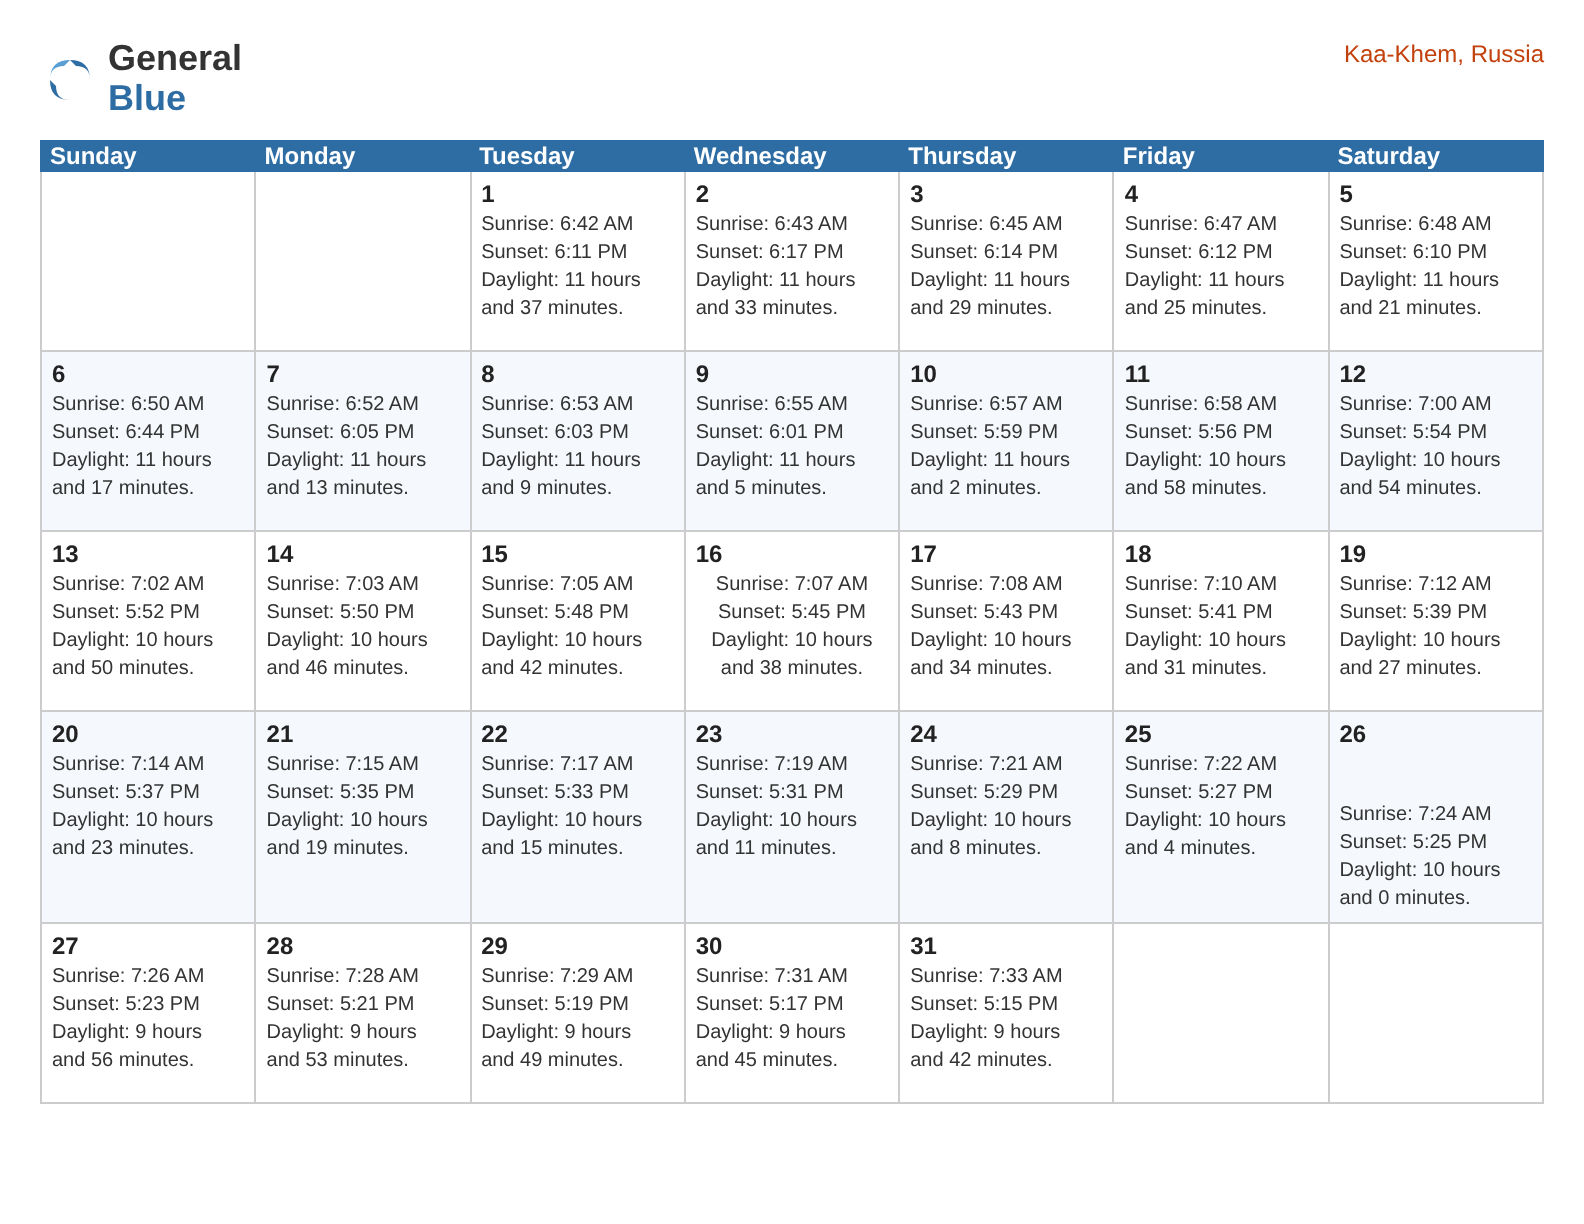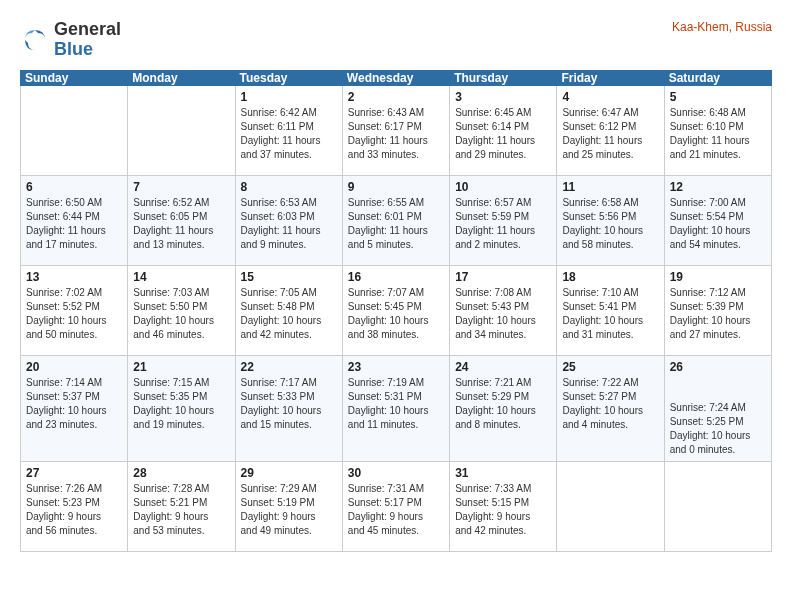--- a/index.html
+++ b/index.html
@@ -232,21 +232,21 @@
         </td>
         <td>
           <div class="day-number">15</div>
           <div class="day-info" style="white-space: pre-line;">Sunrise: 7:05 AM
 Sunset: 5:48 PM
 Daylight: 10 hours
 and 42 minutes.</div>
         </td>
         <td>
           <div class="day-number">16</div>
-          <div class="day-info" style="white-space: pre-line;">Sunrise: 7:07 AM
+          <div class="day-info" style="white-space: pre-line; text-align: center;">Sunrise: 7:07 AM
 Sunset: 5:45 PM
 Daylight: 10 hours
 and 38 minutes.</div>
         </td>
         <td>
           <div class="day-number">17</div>
           <div class="day-info" style="white-space: pre-line;">Sunrise: 7:08 AM
 Sunset: 5:43 PM
 Daylight: 10 hours
 and 34 minutes.</div>

